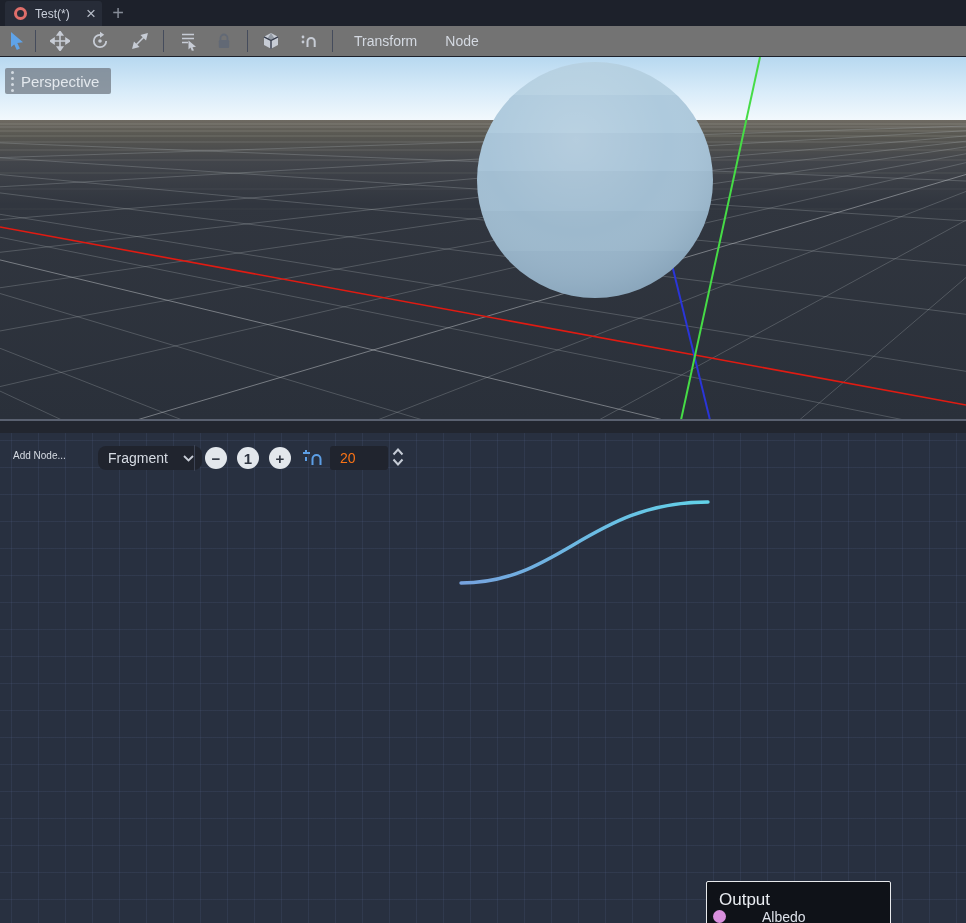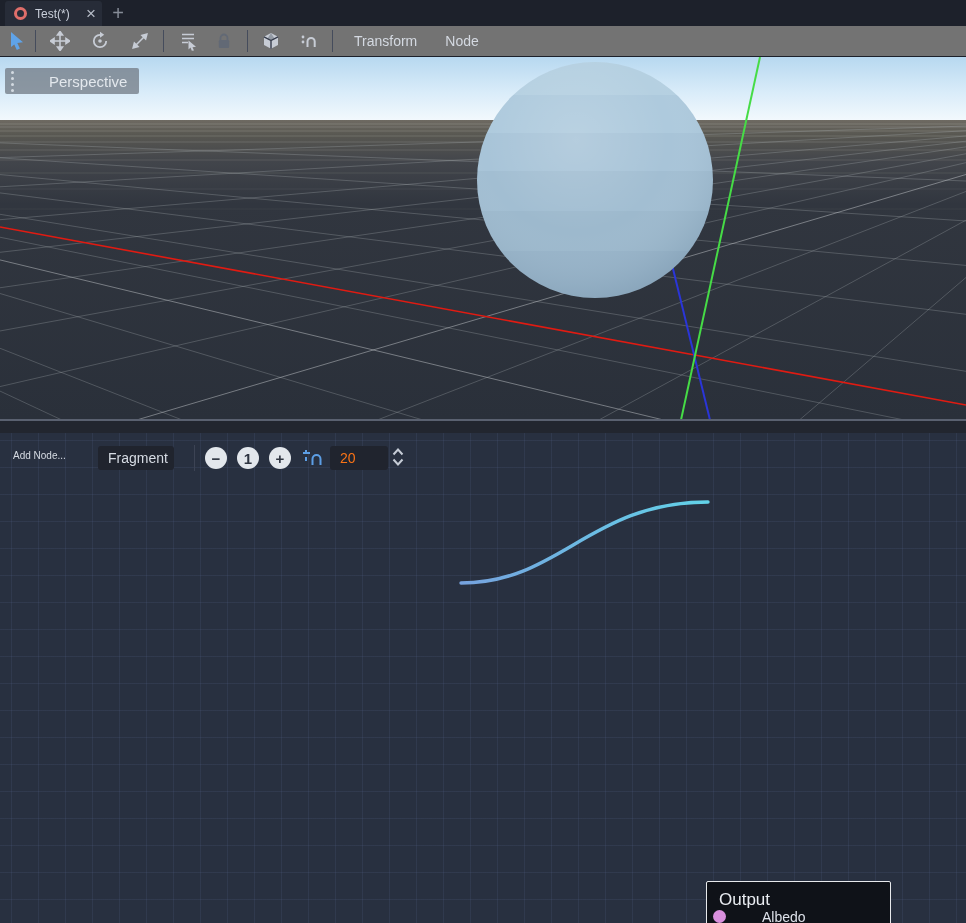--- a/index.html
+++ b/index.html
@@ -20,39 +20,39 @@
   
   .toolbar { position:absolute; left:0; top:26px; width:966px; height:31px; background:#737373;
     border-bottom:1px solid #1c202a; display:flex; align-items:center; }
   .tbtn { width:30px; height:26px; display:flex; align-items:center; justify-content:center; }
   .tsep { width:1px; height:22px; background:#454c5c; margin:0 3px; }
   .tmenu { color:#d4d9e1; font-size:14px; padding:0 14px; height:26px; display:flex; align-items:center; }
 
   
   .viewport { position:absolute; left:0; top:57px; width:966px; height:362px; }
   .persp-btn { position:absolute; left:5px; top:11px; height:26px; background:rgba(116,126,136,.78);
-    border-radius:2px; display:flex; align-items:center; padding:0 12px 0 6px;gap:28px; }
+    border-radius:2px; display:flex; align-items:center; padding:0 12px 0 6px; }
   .grip { display:flex; flex-direction:column; gap:3px; margin-right:7px; }
   .grip i { width:3px; height:3px; border-radius:50%; background:#d3dae1; }
   .persp-label { color:#e3e8ed; font-size:15px; }
 
   
   .splitter { position:absolute; left:0; top:419px; width:966px; height:14px; background:#22262f;
     border-top:2px solid #5a6170; }
 
   
   .graph { position:absolute; left:0; top:433px; width:966px; height:490px; background:#283040;
     background-image:
       linear-gradient(rgba(120,145,205,.10) 1px, transparent 1px),
       linear-gradient(90deg, rgba(120,145,205,.10) 1px, transparent 1px);
     background-size:27px 27px; background-position:11px 7px; }
   .gbtn-text { position:absolute; color:#d6dbe3; font-size:10px; }
   .gsep { position:absolute; width:1px; height:26px; background:#3c4354; top:12px; }
-  .dropdown { position:absolute; left:98px; top:13px; width:76px; height:24px; background:#20242e;
-    border-radius:3px; display:flex; align-items:center; padding:0 8px 0 10px; }
+  .dropdown { position:absolute; left:98px; top:13px; width:104px; height:24px; background:#20242e;
+    border-radius:8px; display:flex; align-items:center; padding:0 8px 0 10px; }
   .dropdown span { color:#d6dbe3; font-size:14px; flex:1; }
   .circle-btn { position:absolute; top:447px; width:22px; height:22px; border-radius:50%;
     background:#e3e7ec; color:#2e3440; font-size:15px; font-weight:bold;
     display:flex; align-items:center; justify-content:center; top:14px; }
   .spin-field { position:absolute; left:330px; top:13px; width:58px; height:24px; background:#20242e;
     border-radius:3px; color:#f97316; font-size:14px; display:flex; align-items:center; padding-left:10px; }
   .updown { position:absolute; left:392px; top:15px; display:flex; flex-direction:column; gap:2px; }
 
   
   .gnode { position:absolute; background:#0f1218; border:1.5px solid #e7e9ec; border-radius:2px; }

